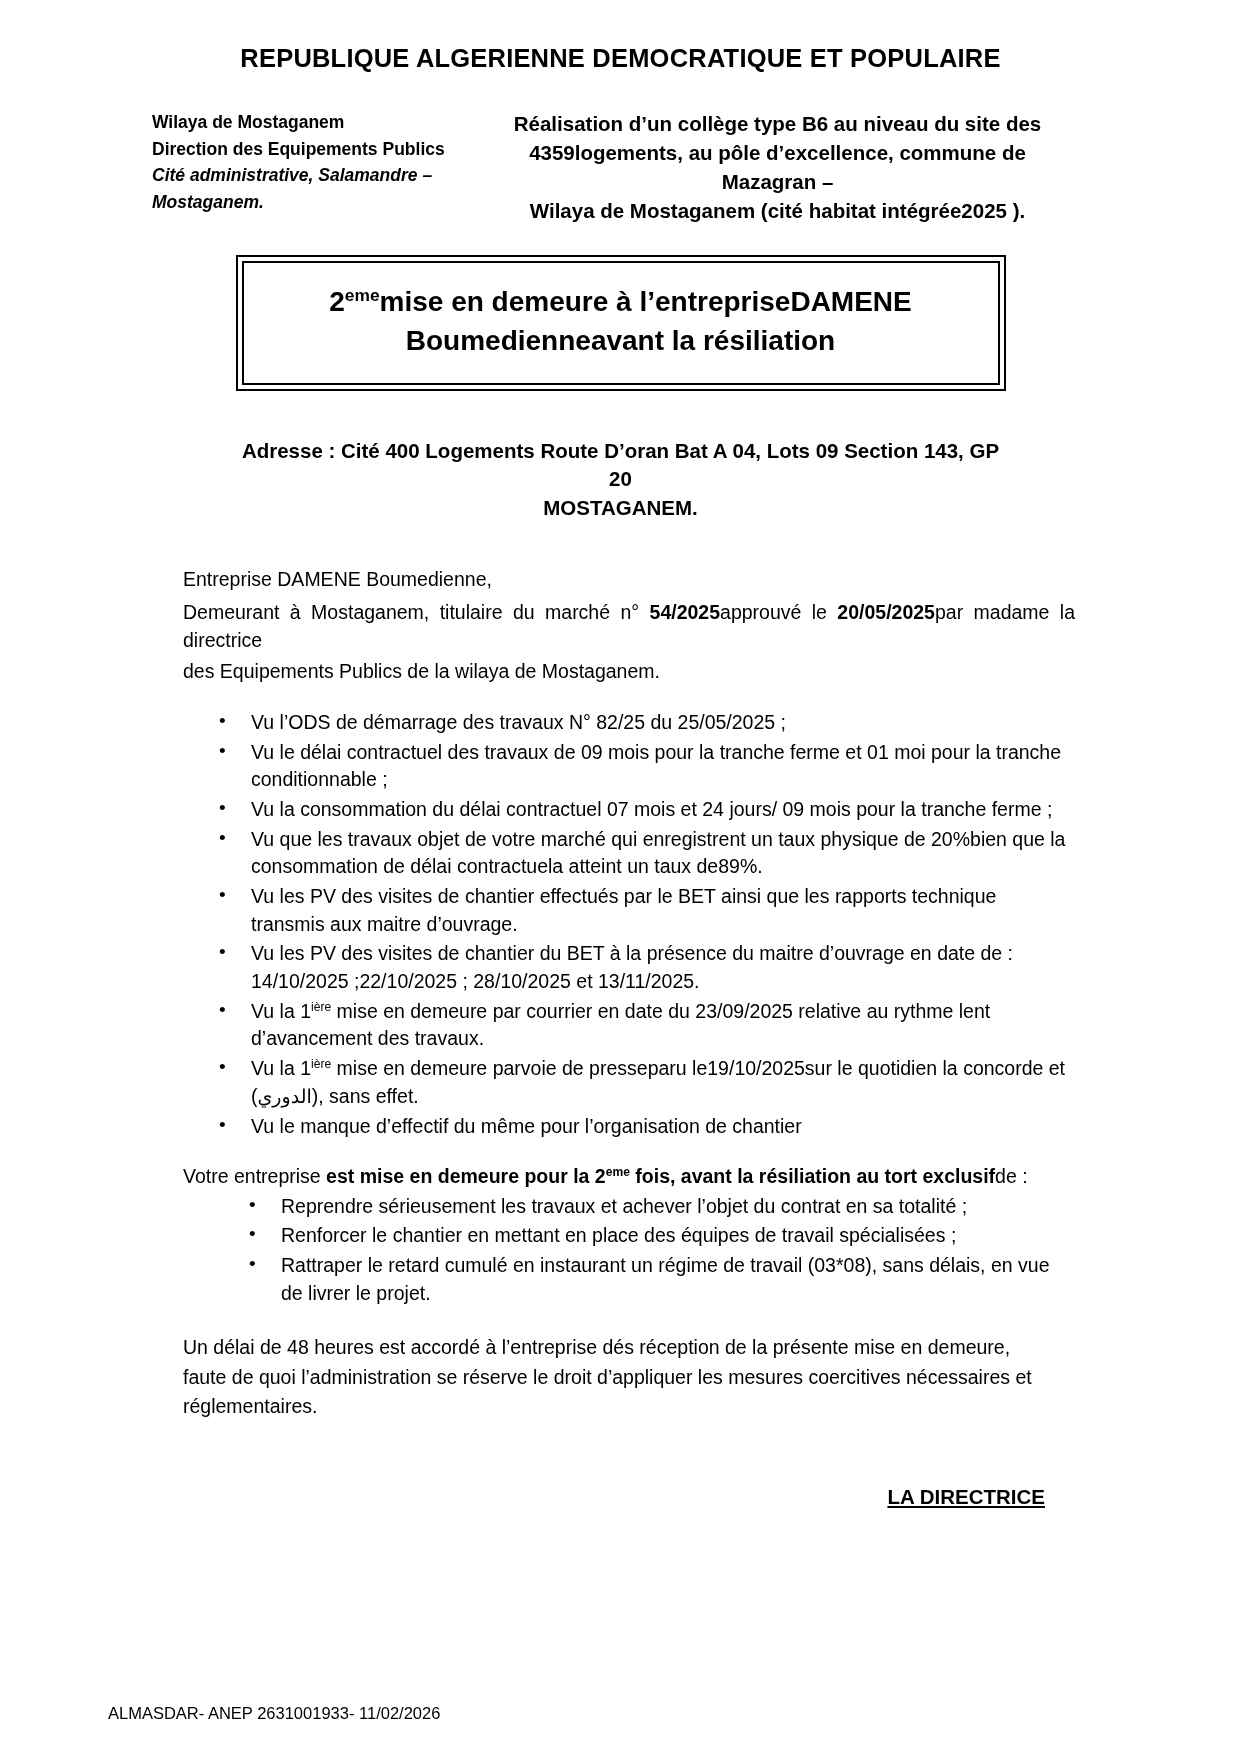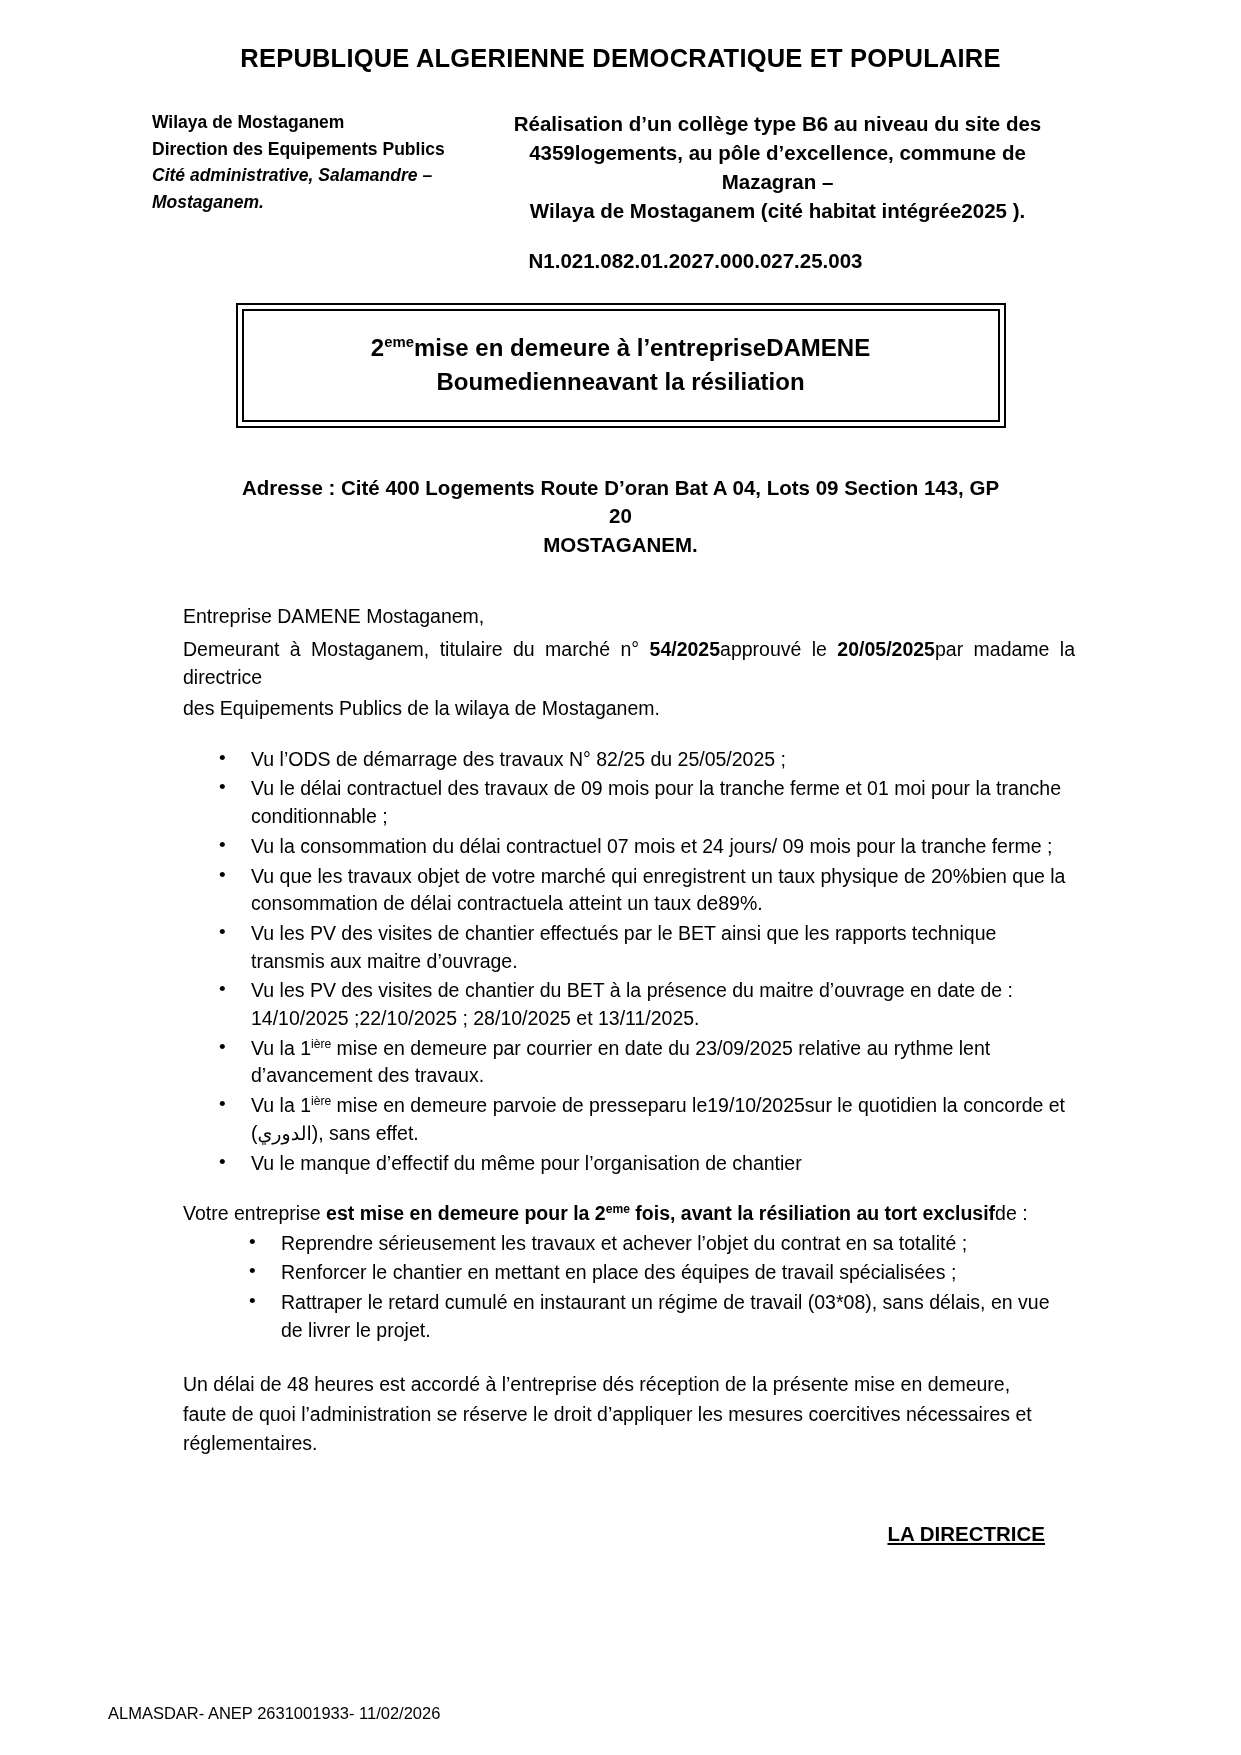--- a/index.html
+++ b/index.html
@@ -89,21 +89,21 @@
     background: #808080;
     border-right: 3px solid #bfbfbf;
     border-bottom: 3px solid #bfbfbf;
     z-index: -1;
   }
   .title-box-inner {
     border: 2px solid #000;
     padding: 20px 18px 22px 18px;
     text-align: center;
     font-weight: bold;
-    font-size: 24px;
+    font-size: 28px;
     line-height: 1.38;
     background: #ffffff;
   }
   sup {
     font-size: 0.62em;
     vertical-align: super;
     line-height: 0;
   }
 
   
@@ -214,39 +214,38 @@
       <div class="it">Cité administrative, Salamandre –</div>
       <div class="it">Mostaganem.</div>
     </div>
     <div class="header-right">
       <div>Réalisation d’un collège type B6 au niveau du site des</div>
       <div>4359logements, au pôle d’excellence, commune de Mazagran –</div>
       <div>Wilaya de Mostaganem (cité habitat intégrée2025 ).</div>
     </div>
   </div>
 
-  <div class="ref-line">N1.021.082.01.2027.000.027.25.003</div>
 
   <div class="box-wrap">
     <div class="title-box">
       <div class="title-box-inner">
         <div><span>2</span><sup>eme</sup><span>mise en demeure à l’entrepriseDAMENE</span></div>
         <div>Boumedienneavant la résiliation</div>
       </div>
     </div>
   </div>
 
   <div class="address">
     <span>Adresse : Cité 400 Logements Route D’oran Bat A 04, Lots 09 Section 143, GP 20</span>
     <div>MOSTAGANEM.</div>
   </div>
 
   <div class="body-block">
 
-    <div class="intro-line1">Entreprise DAMENE Mostaganem,</div>
+    <div class="intro-line1">Entreprise DAMENE Boumedienne,</div>
     <div class="intro-line2"><span>Demeurant à Mostaganem, titulaire du marché n° </span><b>54/2025</b><span>approuvé le </span><b>20/05/2025</b><span>par madame la directrice</span></div>
     <div class="intro-line3">des Equipements  Publics  de  la wilaya de Mostaganem.</div>
 
     <ul class="bullets">
       <li>Vu l’ODS de démarrage des travaux N° 82/25 du 25/05/2025 ;</li>
       <li>Vu le délai contractuel des travaux de 09 mois pour la tranche ferme et 01 moi pour la tranche conditionnable ;</li>
       <li>Vu la consommation du délai contractuel  07 mois et 24 jours/ 09 mois pour la tranche ferme ;</li>
       <li>Vu que les travaux objet de votre marché qui enregistrent un taux physique de 20%bien que la consommation de délai contractuela atteint un taux de89%.</li>
       <li>Vu les PV des visites de chantier effectués par le BET ainsi que les rapports technique transmis aux maitre d’ouvrage.</li>
       <li>Vu les PV des visites de chantier du BET à la présence du maitre d’ouvrage en date de : 14/10/2025 ;22/10/2025 ; 28/10/2025 et 13/11/2025.</li>

